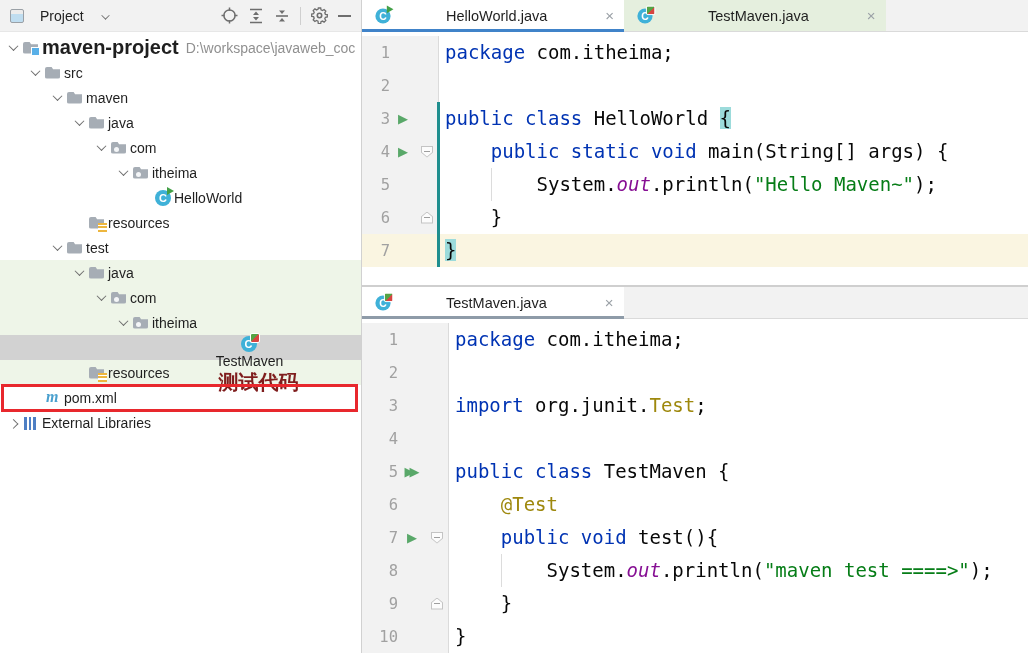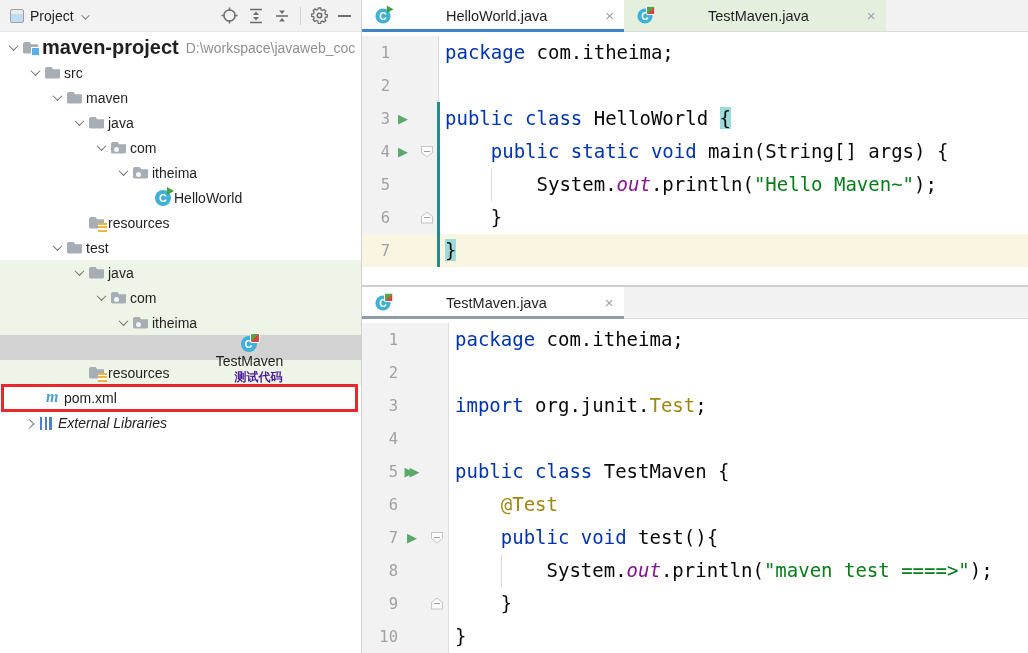--- a/index.html
+++ b/index.html
@@ -5,21 +5,21 @@
   * { margin:0; padding:0; box-sizing:border-box; }
   html,body { width:1028px; height:653px; overflow:hidden; background:#fff;
     font-family:"Liberation Sans", sans-serif; }
   .app { display:flex; width:1028px; height:653px; }
 
   
   .project-panel { width:362px; flex:none; background:#fff; border-right:1px solid #D1D1D1;
     display:flex; flex-direction:column; overflow:hidden; }
   .panel-header { height:32px; flex:none; background:#F2F2F2; border-bottom:1px solid #E7E7E7;
     display:flex; align-items:center; padding:0 6px; }
-  .proj-selector { display:flex; align-items:center; gap:6px; font-size:14px; color:#222; padding:0 4px; }
+  .proj-selector { display:flex; align-items:center; gap:16px; font-size:14px; color:#222; padding:0 4px; }
   .tw-icon { width:14px; height:14px; border:1px solid #9AA0A6; border-radius:2px;
     background:linear-gradient(180deg,#ECECEC 0 4px,#BFDDF0 4px); display:inline-block; }
   .chev { display:inline-block; width:7px; height:7px; border-right:1.6px solid #6E6E6E;
     border-bottom:1.6px solid #6E6E6E; }
   .chev-down { transform:rotate(45deg) translate(-1px,-1px); }
   .chev-right { transform:rotate(-45deg) translate(-1px,1px); }
   .hdr-chev { margin-left:2px; transform:rotate(45deg) scale(.85); border-color:#6E6E6E; }
   .toolbar-actions { margin-left:auto; display:flex; align-items:center; gap:10px; padding-right:4px; }
   .toolbar-actions svg { display:block; }
   .tb-sep { width:1px; height:18px; background:#CFCFCF; }
@@ -27,21 +27,21 @@
 
   .tree { flex:1; padding-top:3px; overflow:hidden; font-size:14px; color:#1F1F1F; }
   .tree-row { height:25px; display:flex; align-items:center; white-space:nowrap; cursor:default; }
   .tree-row.bg-test { background:#EEF5E8; }
   .tree-row.bg-selected { background:#D2D2D2;flex-direction:column; }
   .tree-row.rel { position:relative; }
   .chev-box { width:18px; flex:none; display:inline-flex; justify-content:center; align-items:center; }
   .tlabel { margin-left:2px; }
   .tlabel.bold { font-weight:700; font-size:20px; }
   .tpath { margin-left:7px; color:#909090; }
-  .tannot { margin-left:20px; color:#4c1d95; font-weight:700; font-size:12px; }
+  .tannot { margin-left:20px; color:#7f1d1d; font-weight:700; font-size:20px; }
   .red-box { position:absolute; left:1px; right:3px; top:-1px; bottom:-2px;
     border:3px solid #E8282D; pointer-events:none; }
 
   
   .ticon { width:18px; height:18px; position:relative; display:inline-block; flex:none; }
   .ticon[class*="i-folder"]::before { content:""; position:absolute; left:1px; top:3px; width:15px; height:12px;
     background:#A6ADB5; clip-path:polygon(0 0,42% 0,54% 22%,100% 22%,100% 100%,0 100%); border-radius:2px; }
   .i-folder-project::before { background:#99A2AC; }
   .i-folder-project::after { content:""; position:absolute; right:0; bottom:1px; width:7px; height:7px;
     background:#59B0E8; border:1px solid #fff; }
@@ -248,21 +248,21 @@
           <span class="chev-box"></span>
           <span class="ticon i-folder-test-resources"></span>
           <span class="tlabel">resources</span>
         </div>
         <div class="tree-row rel" style="padding-left: 26px;">
           <span class="chev-box"></span>
           <span class="ticon i-maven"></span>
           <span class="tlabel">pom.xml</span>
           <span class="red-box"></span>
         </div>
-        <div class="tree-row" style="padding-left: 20px; font-style: italic;">
+        <div class="tree-row" style="padding-left: 4px;">
           <span class="chev-box">
             <i class="chev chev-right"></i>
           </span>
           <span class="ticon i-libraries"></span>
           <span class="tlabel">External Libraries</span>
         </div>
       </div>
   </aside>
 
   <main class="editor-area">

